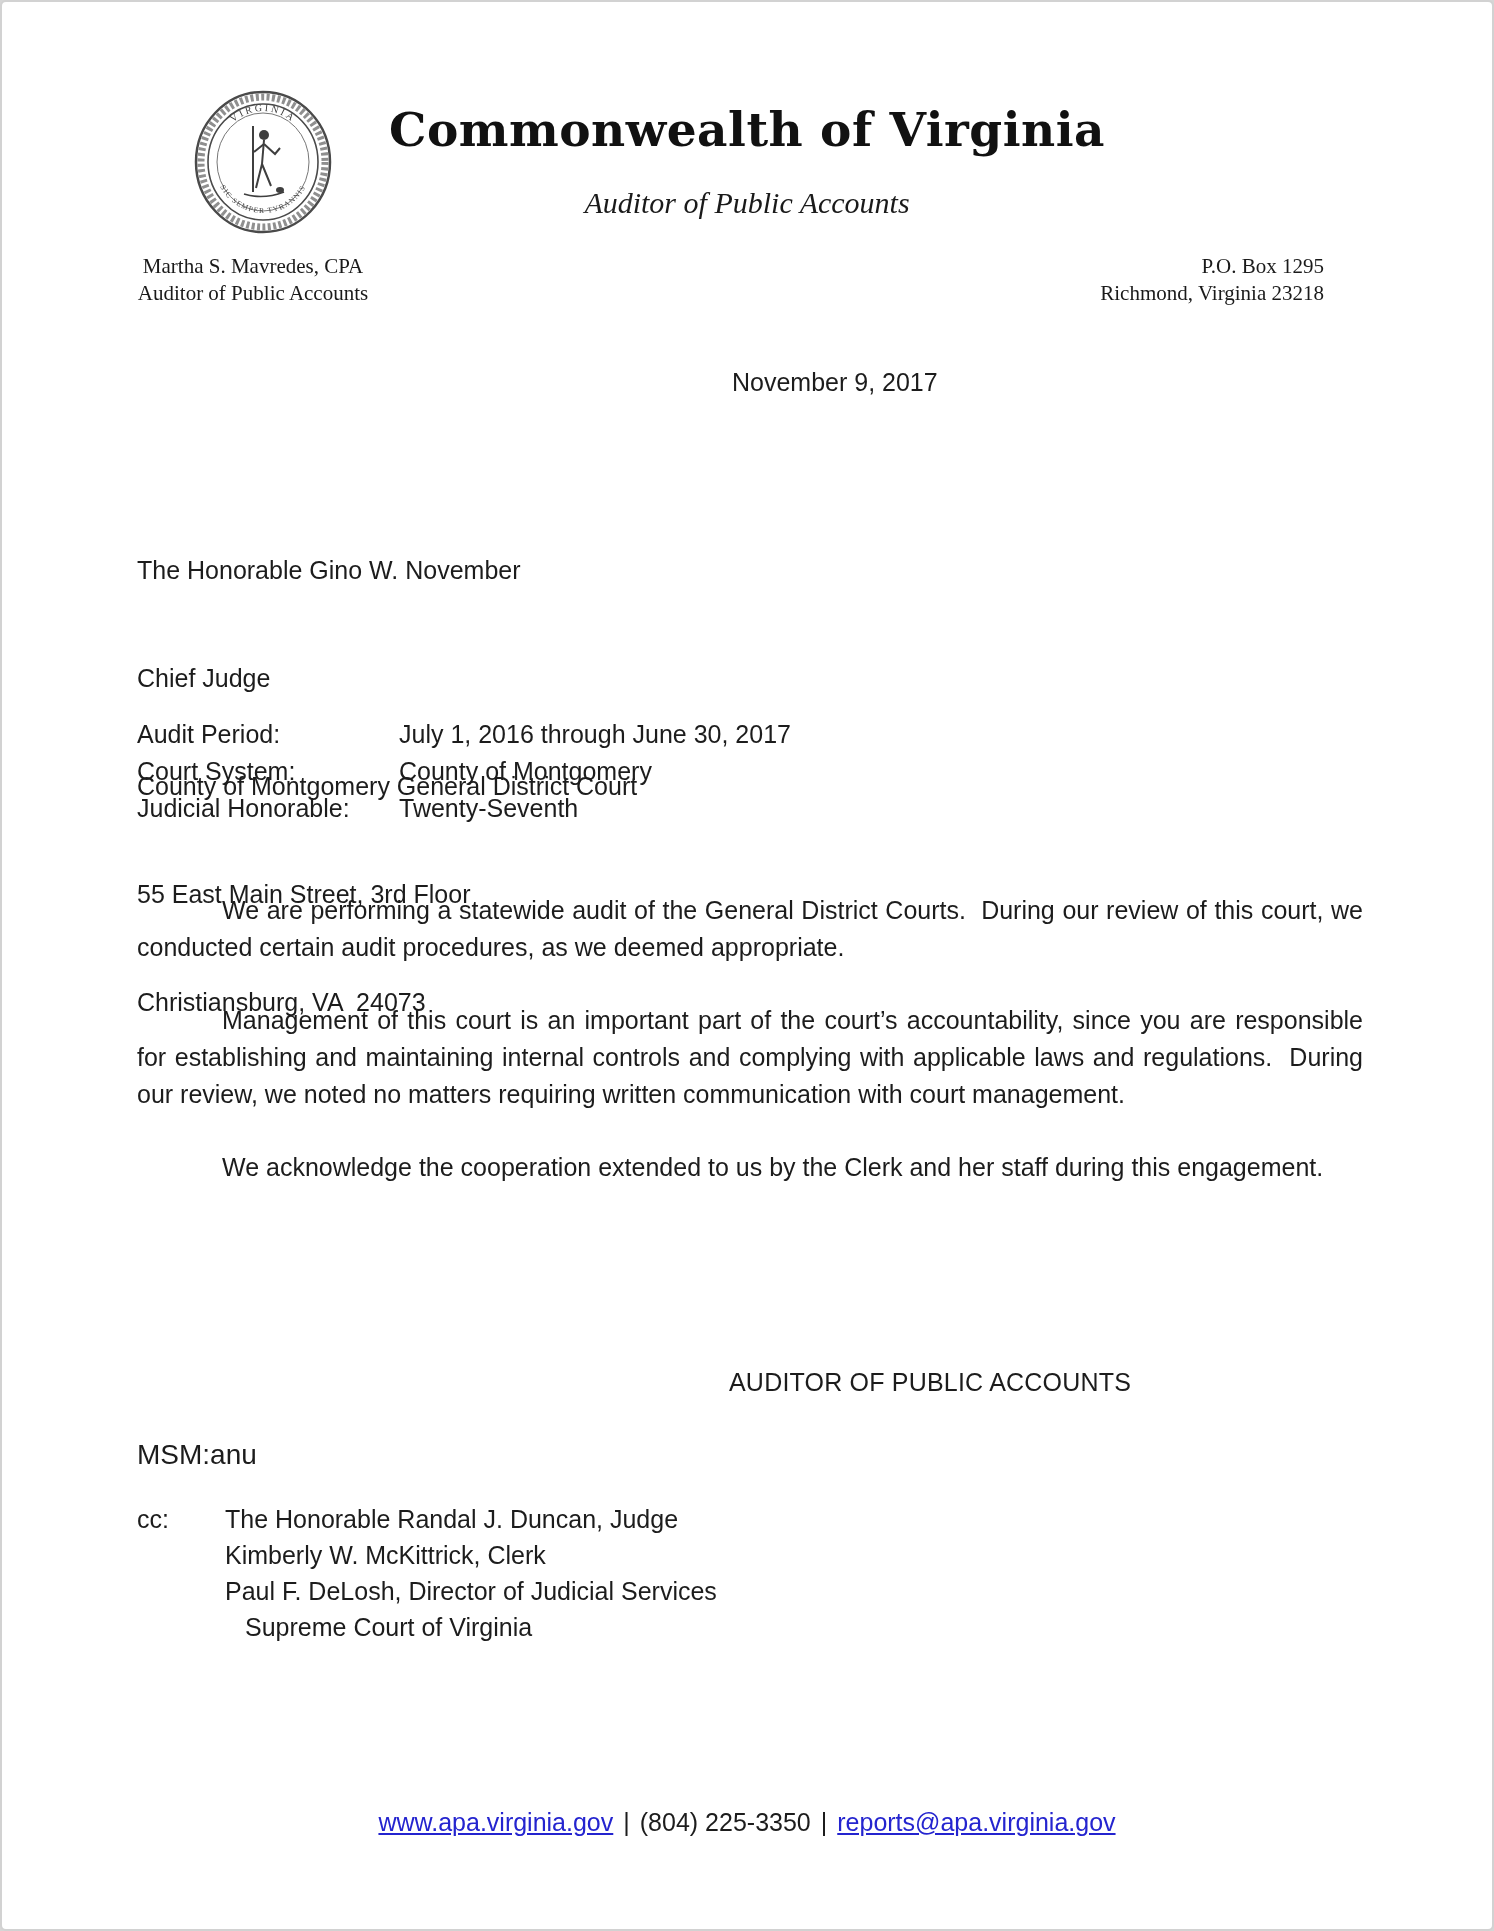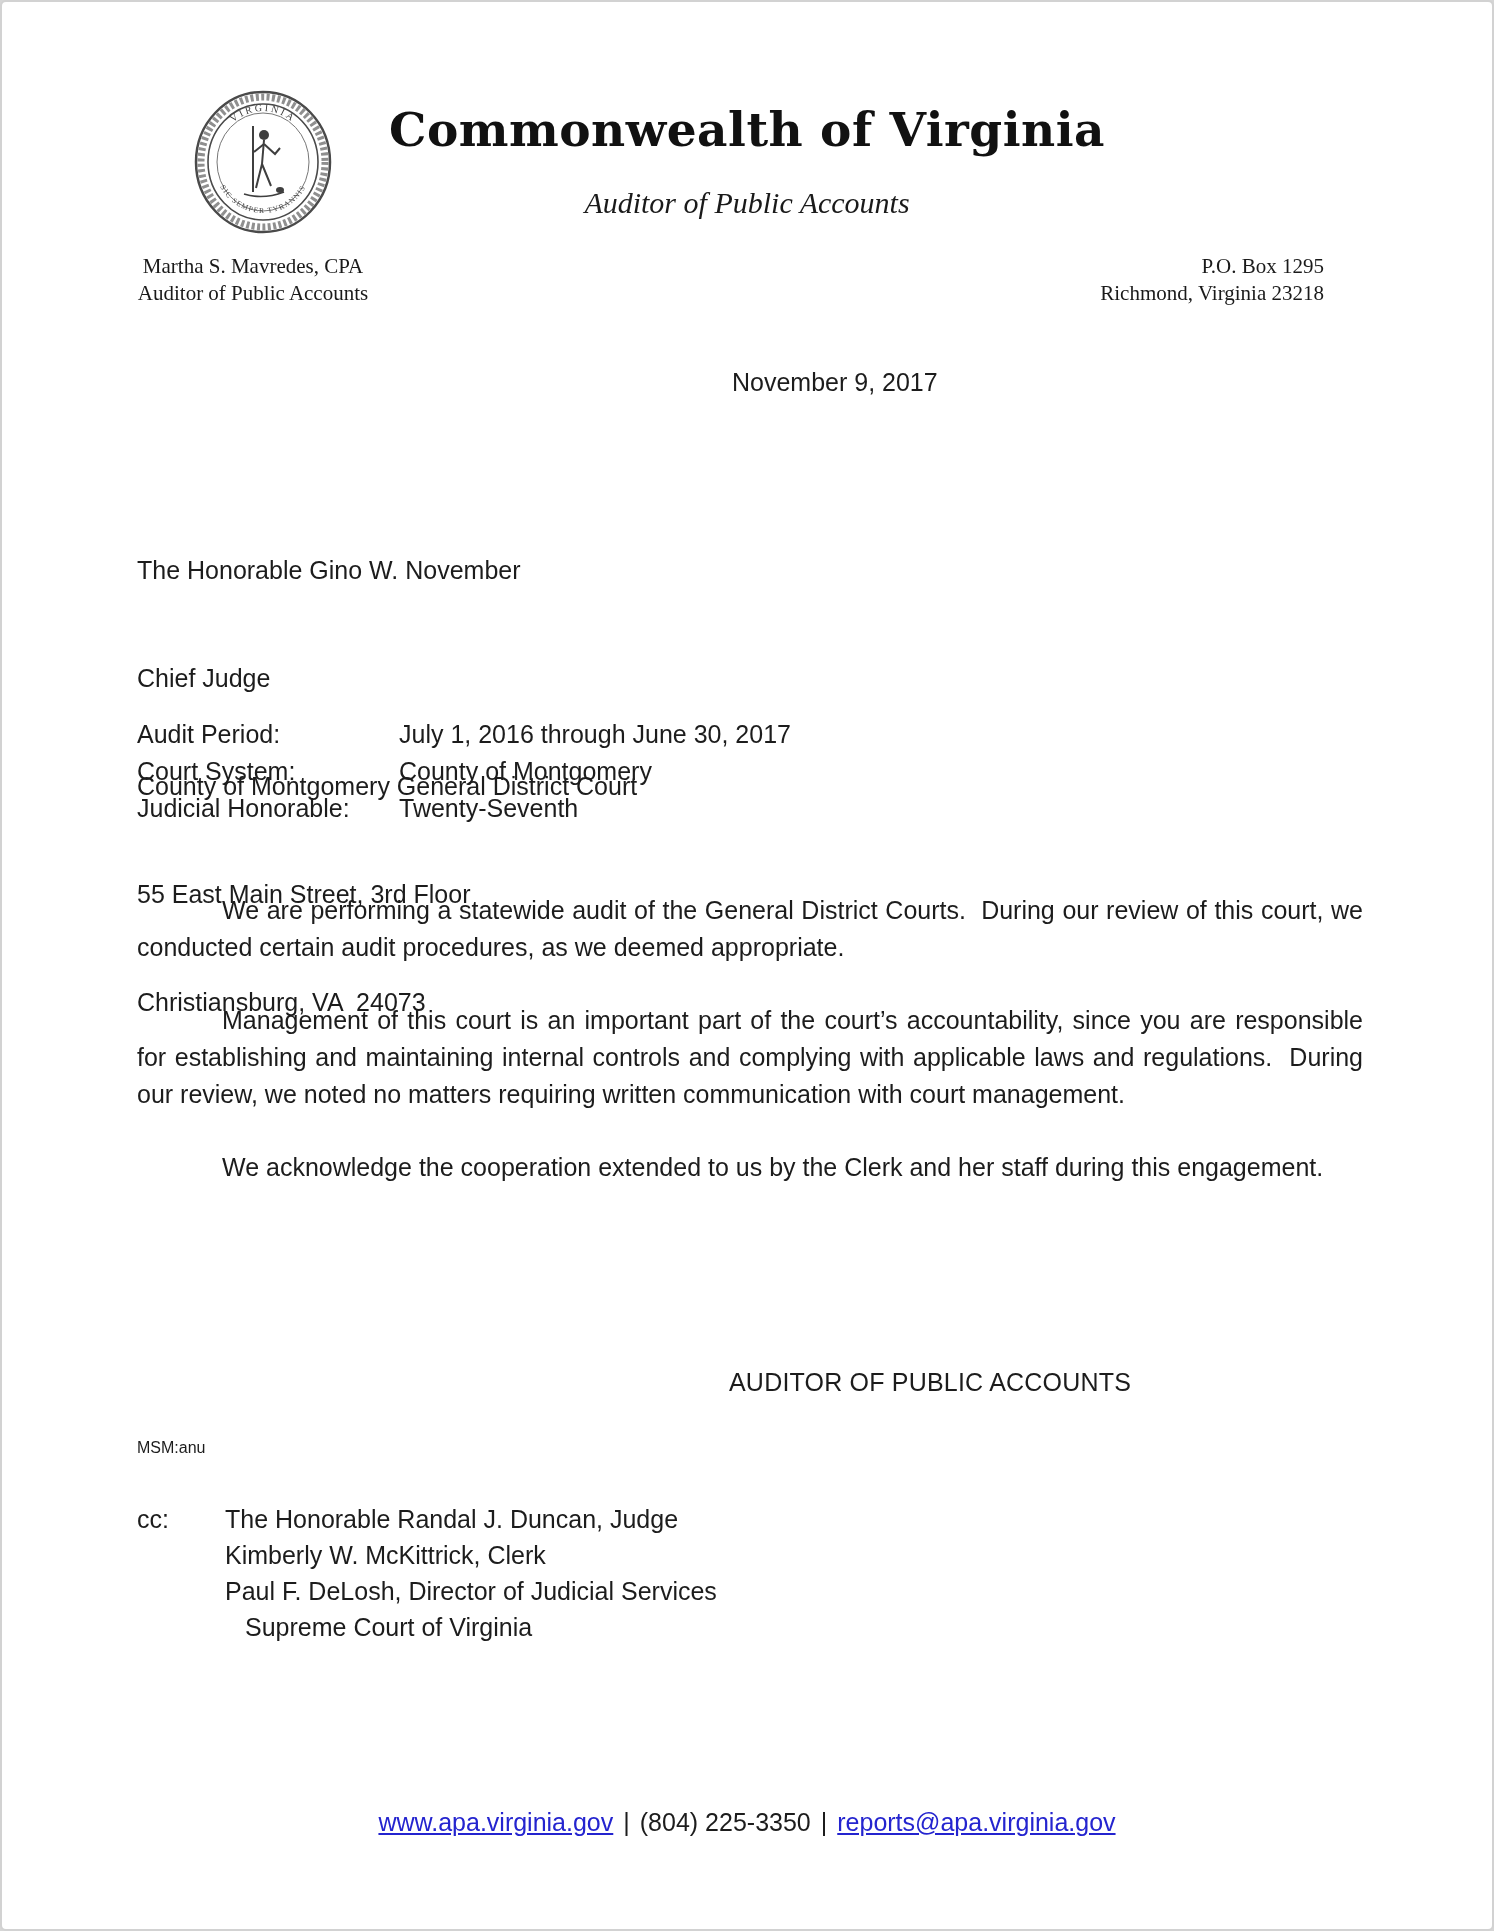--- a/index.html
+++ b/index.html
@@ -48,21 +48,21 @@
   .audit-row{display:flex;}
   .audit-label{width:262px;flex:0 0 262px;}
   .body-copy{position:absolute;left:135px;top:890px;width:1226px;font-size:25px;line-height:37px;}
   .body-copy p{
     margin:0 0 36px 0;
     text-align:justify;
     text-indent:85px;
     white-space:pre-wrap;
   }
   .signature-line{position:absolute;left:727px;top:1366px;font-size:25px;letter-spacing:0.2px;}
-  .reference-line{position:absolute;left:135px;top:1437px;font-size:16px;}
+  .reference-line{position:absolute;left:135px;top:1437px;font-size:28px;}
   .cc-block{position:absolute;left:135px;top:1499px;font-size:25px;line-height:36px;display:flex;}
   .cc-label{width:88px;flex:0 0 88px;}
   .cc-names div{white-space:pre-wrap;}
   .cc-names .cc-sub{padding-left:20px;}
   
   .footer{
     position:absolute;left:0;top:1806px;width:100%;
     text-align:center;font-size:25px;color:#1c1c1c;
   }
   .footer a{color:#2424cf;text-decoration:underline;cursor:pointer;}

